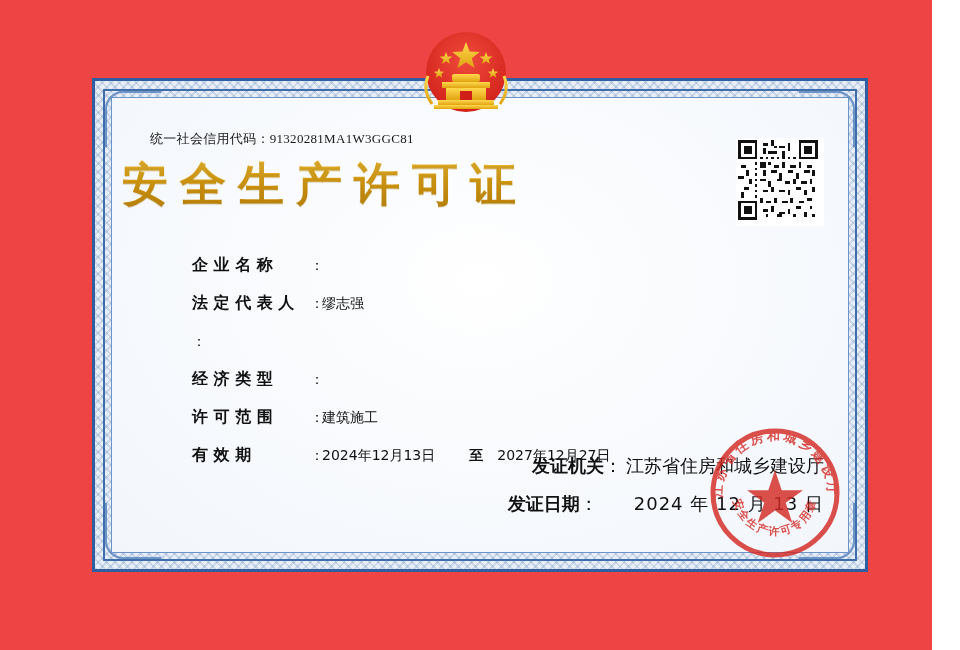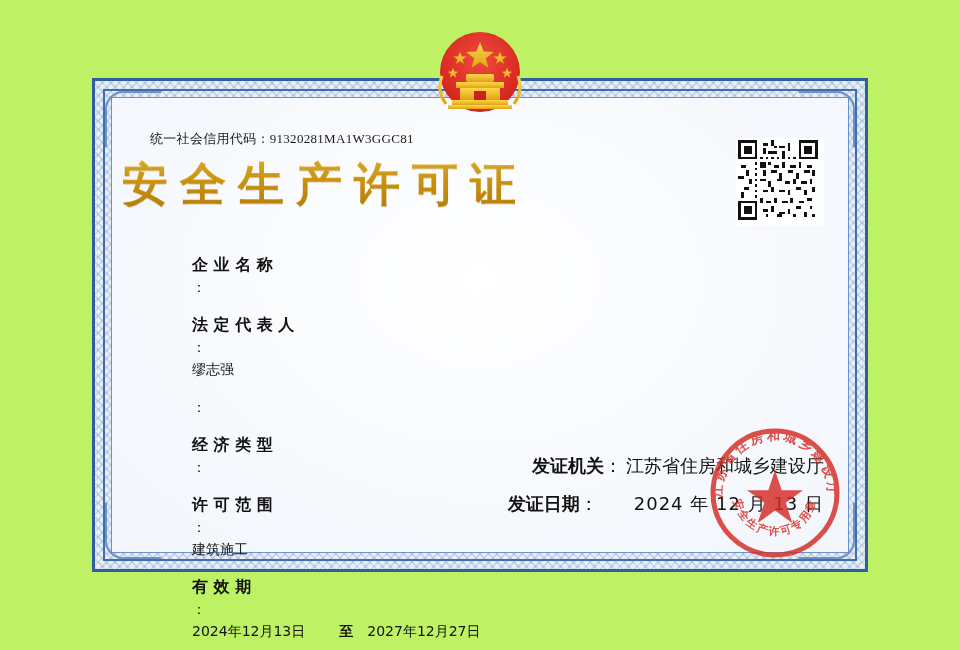--- a/index.html
+++ b/index.html
@@ -9,23 +9,24 @@
   }
   body {
     width: 960px;
     height: 650px;
     overflow: hidden;
     font-family: "Liberation Serif", serif;
   }
 
   .certificate {
     position: relative;
-    width: 960px;
+    width: 884px;
     height: 650px;
-    background: #bef264;
+    background: #ef4444;
+    padding-left: 48px;
   }
 
   
   .frame-outer {
     position: absolute;
     left: 92px;
     top: 78px;
     width: 776px;
     height: 494px;
     border: 3px solid #2f5fa0;
@@ -164,21 +165,20 @@
     position: absolute;
     left: 82px;
     top: 158px;
     width: 600px;
   }
   .field-row {
     display: flex;
     align-items: flex-start;
     margin-bottom: 16px;
     line-height: 22px;
-    flex-direction: column;
   }
   .field-label {
     width: 118px;
     flex: none;
     font-size: 16px;
     font-weight: bold;
     color: #111;
     letter-spacing: 0;
     white-space: nowrap;
     font-family: "DejaVu Sans", sans-serif;

